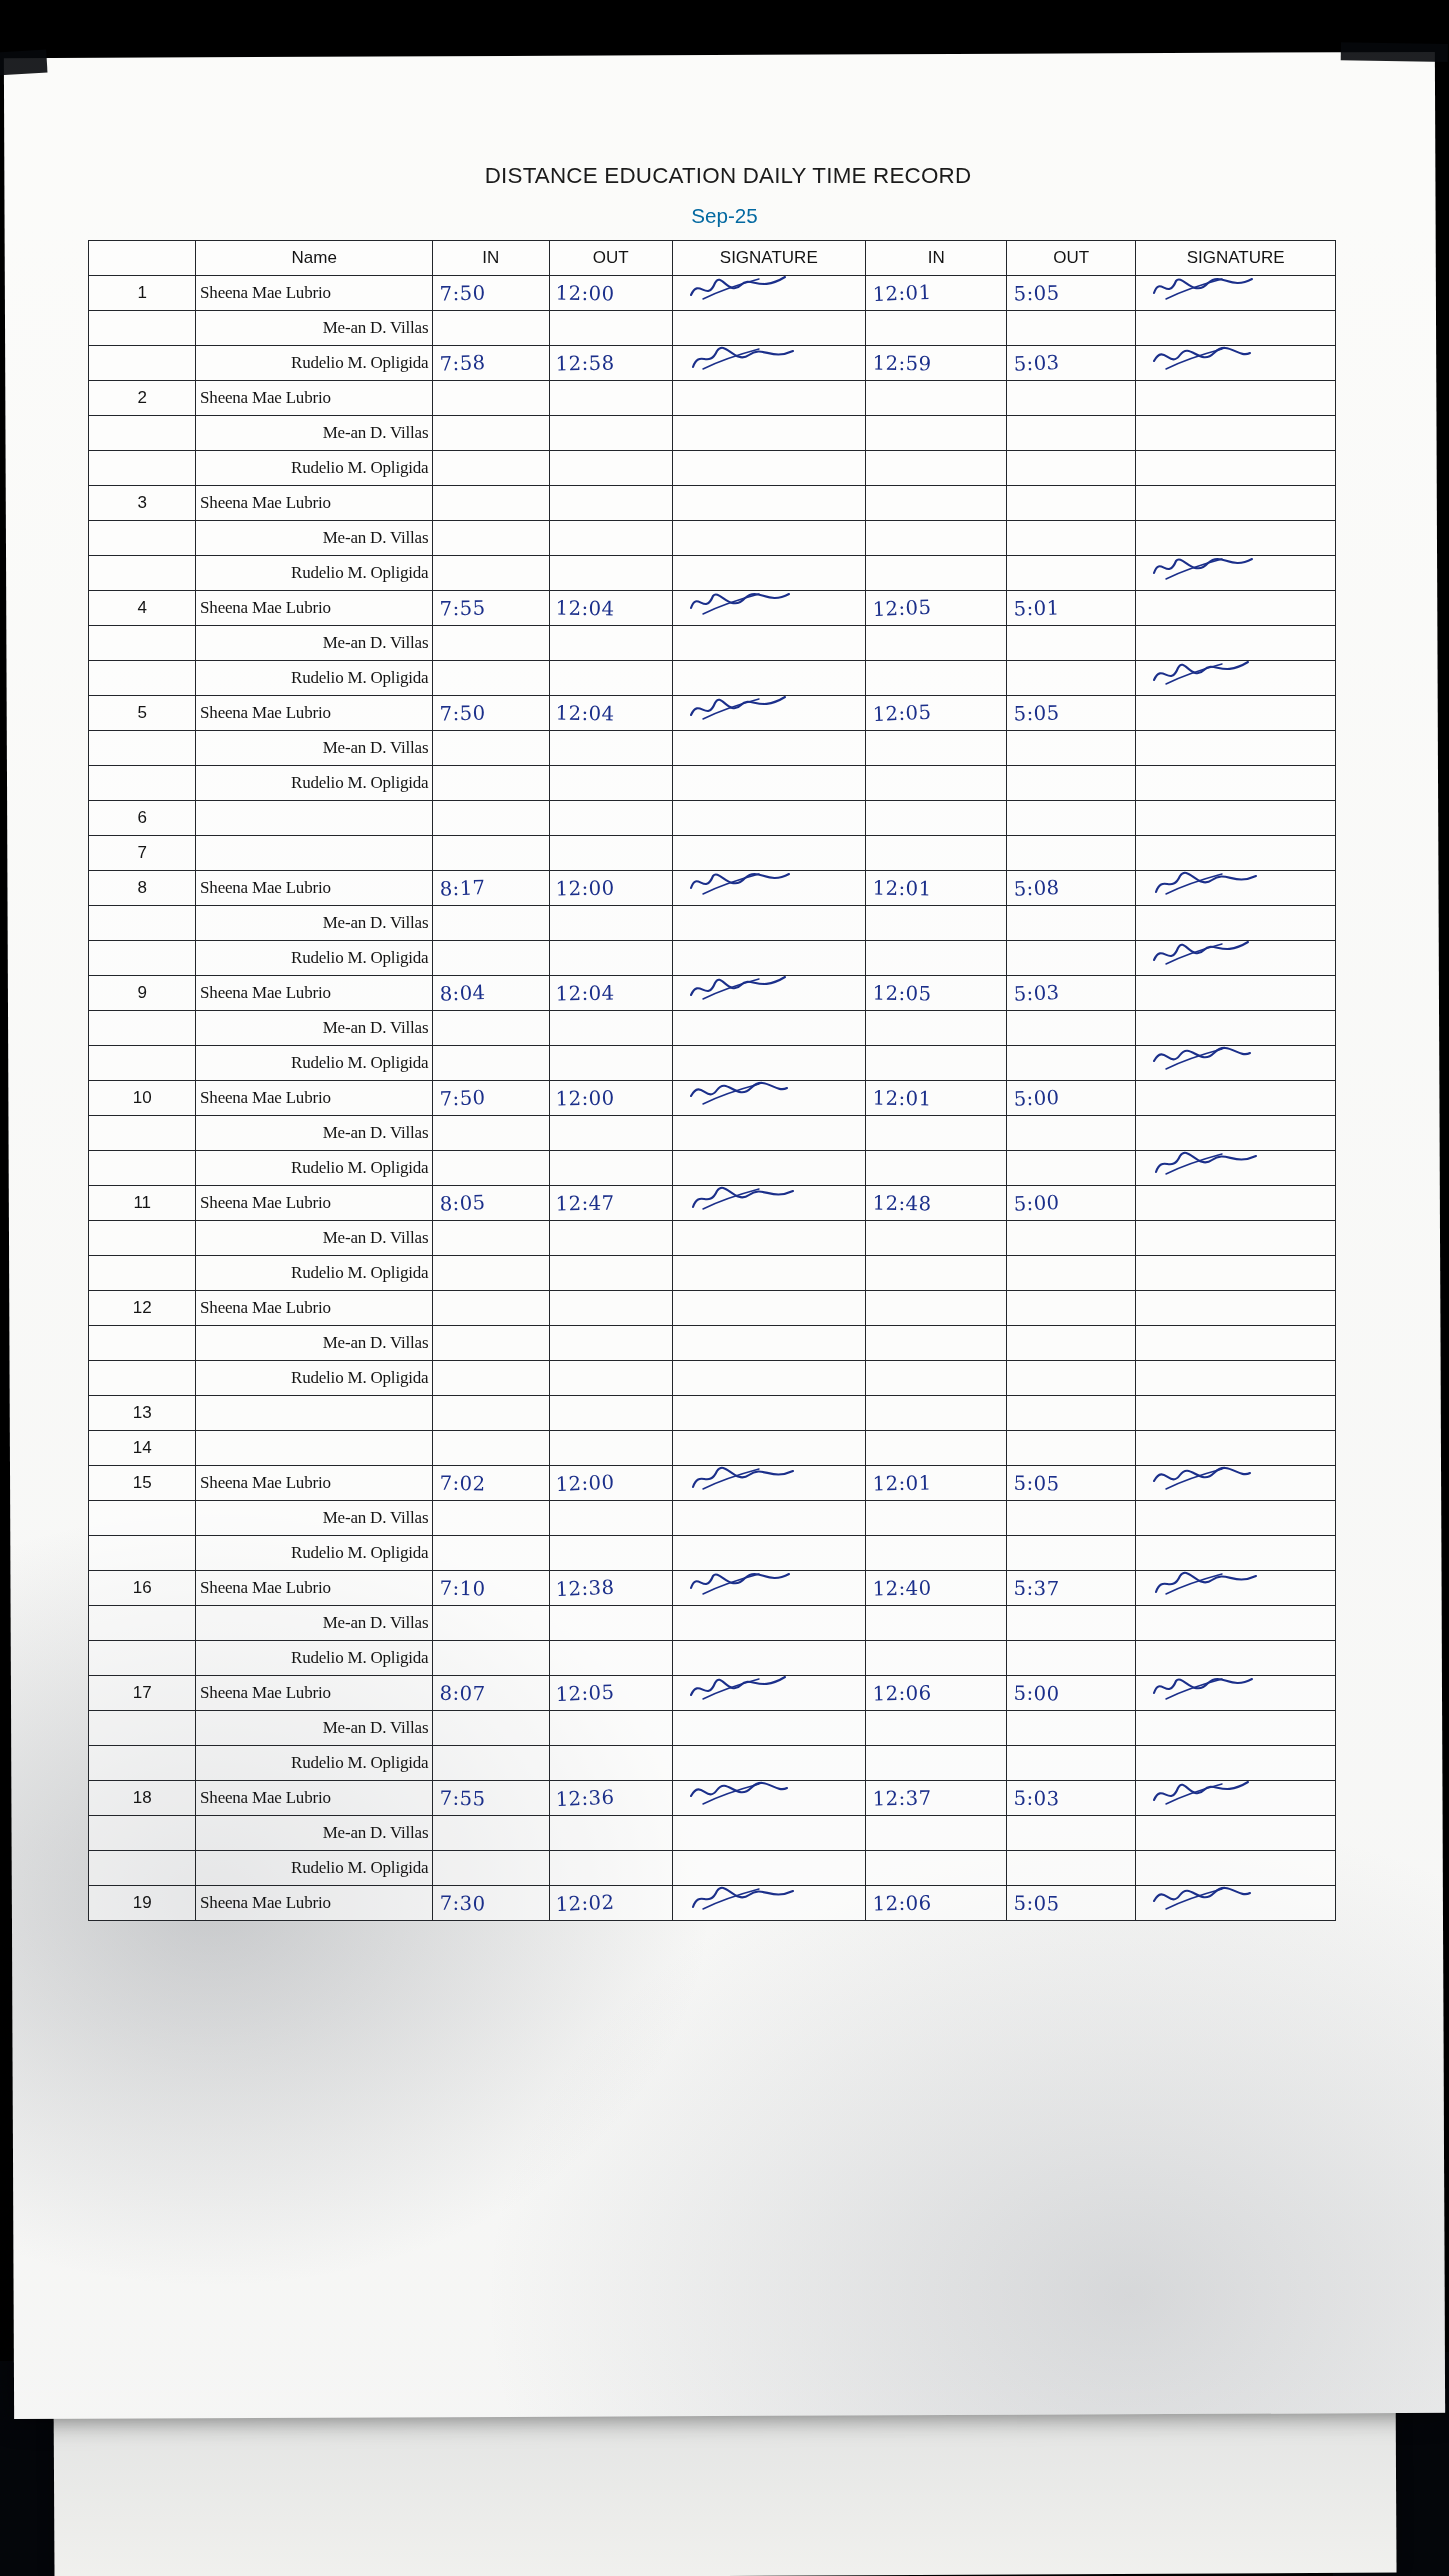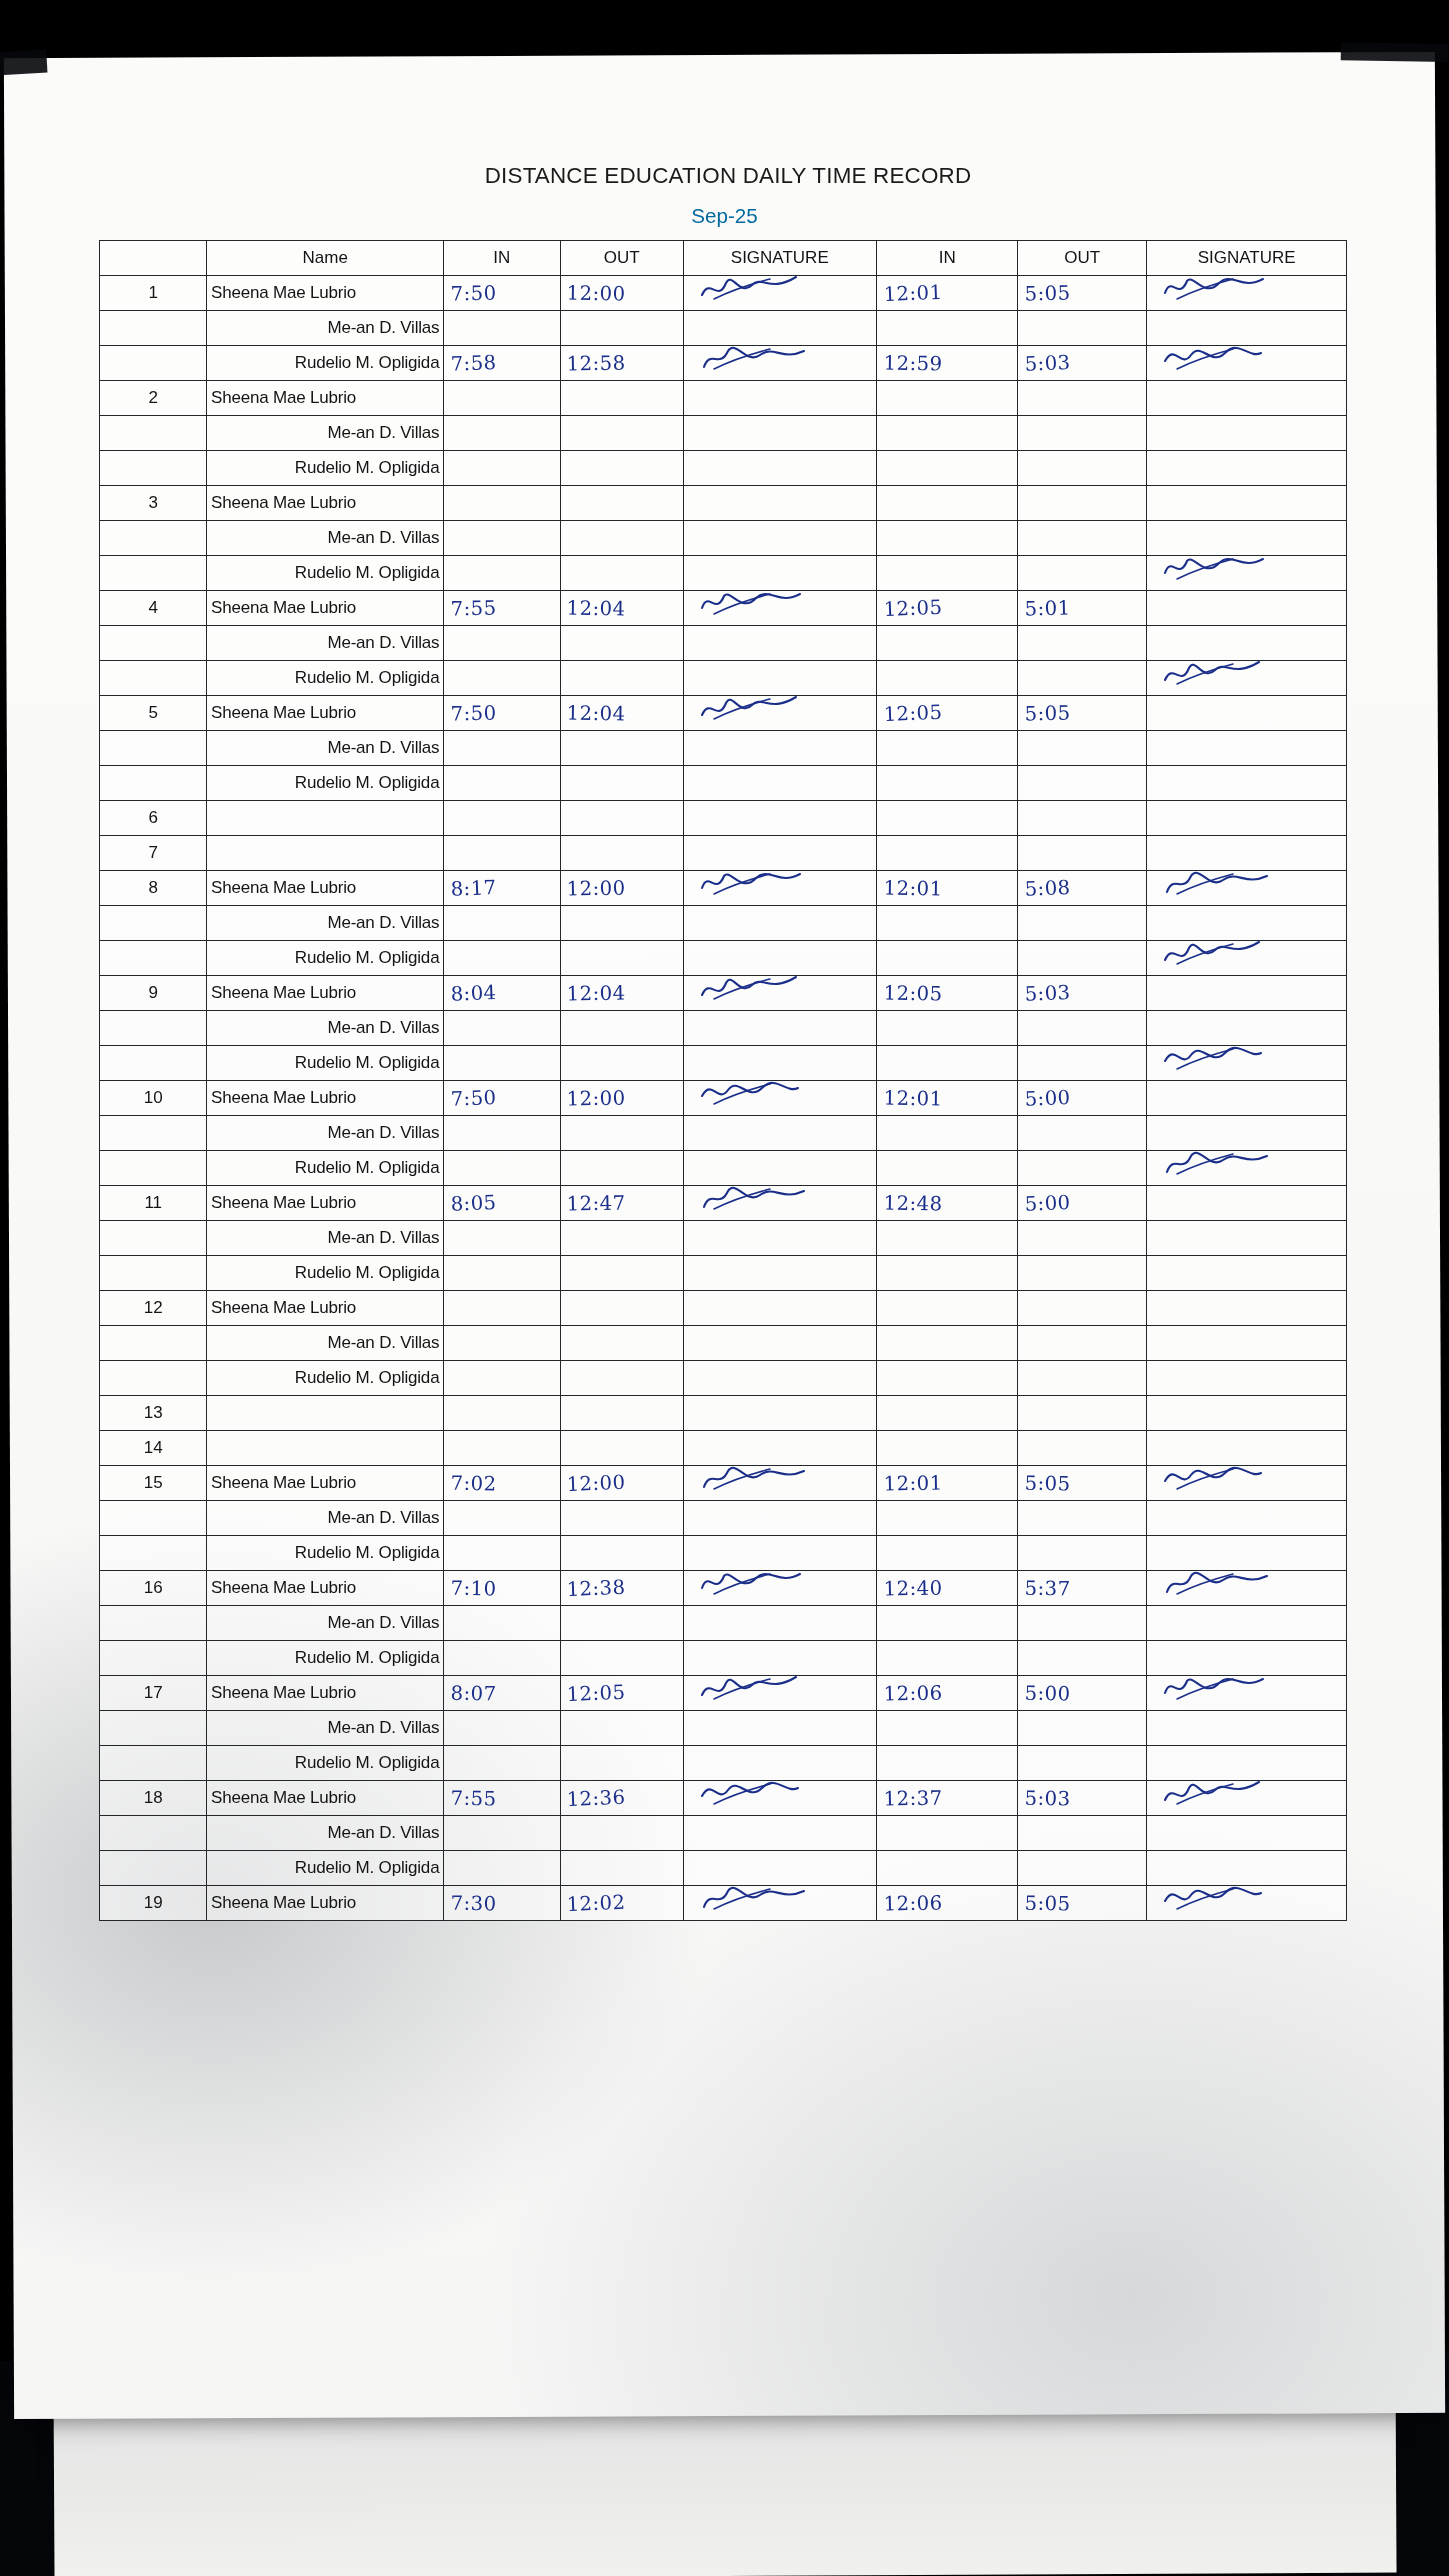--- a/index.html
+++ b/index.html
@@ -87,21 +87,20 @@
     font-size: 20.6px;
     color: #0369a1;
   }
 
   
   #dtr-wrap {
     position: absolute;
     left: 88px;
     top: 240px;
     width: 1248px;
-    margin-left: 11px;
   }
   table.dtr {
     border-collapse: collapse;
     width: 100%;
     table-layout: fixed;
     background: rgba(255,255,255,0.55);
   }
   table.dtr td, table.dtr th {
     border: 1.4px solid #23262b;
     height: 34px;
@@ -116,21 +115,21 @@
   col.c-name  { width: 15.4%; }
   col.c-in1   { width: 7.6%; }
   col.c-out1  { width: 8.0%; }
   col.c-sig1  { width: 12.6%; }
   col.c-in2   { width: 9.2%; }
   col.c-out2  { width: 8.4%; }
   col.c-sig2  { width: 13.0%; }
 
   thead td { text-align: center; font-size: 17px; }
   td.num { text-align: center; font-size: 17px; }
-  td.name { font-weight: bold; font-size: 17px; padding-left: 5.4px; letter-spacing: -0.2px; }
+  td.name { font-weight: bold; font-size: 17px; padding-left: 5.4px; letter-spacing: -0.2px; font-family: Liberation Serif, serif; }
   td.name.sub { font-weight: normal; text-align: right; }
 
   
   .hw {
     font-family: "DejaVu Serif", serif;
     color: #1b2f8a;
     font-size: 19.7px;
     letter-spacing: 0.4px;
     display: inline-block;
     transform: rotate(-1.2deg);

